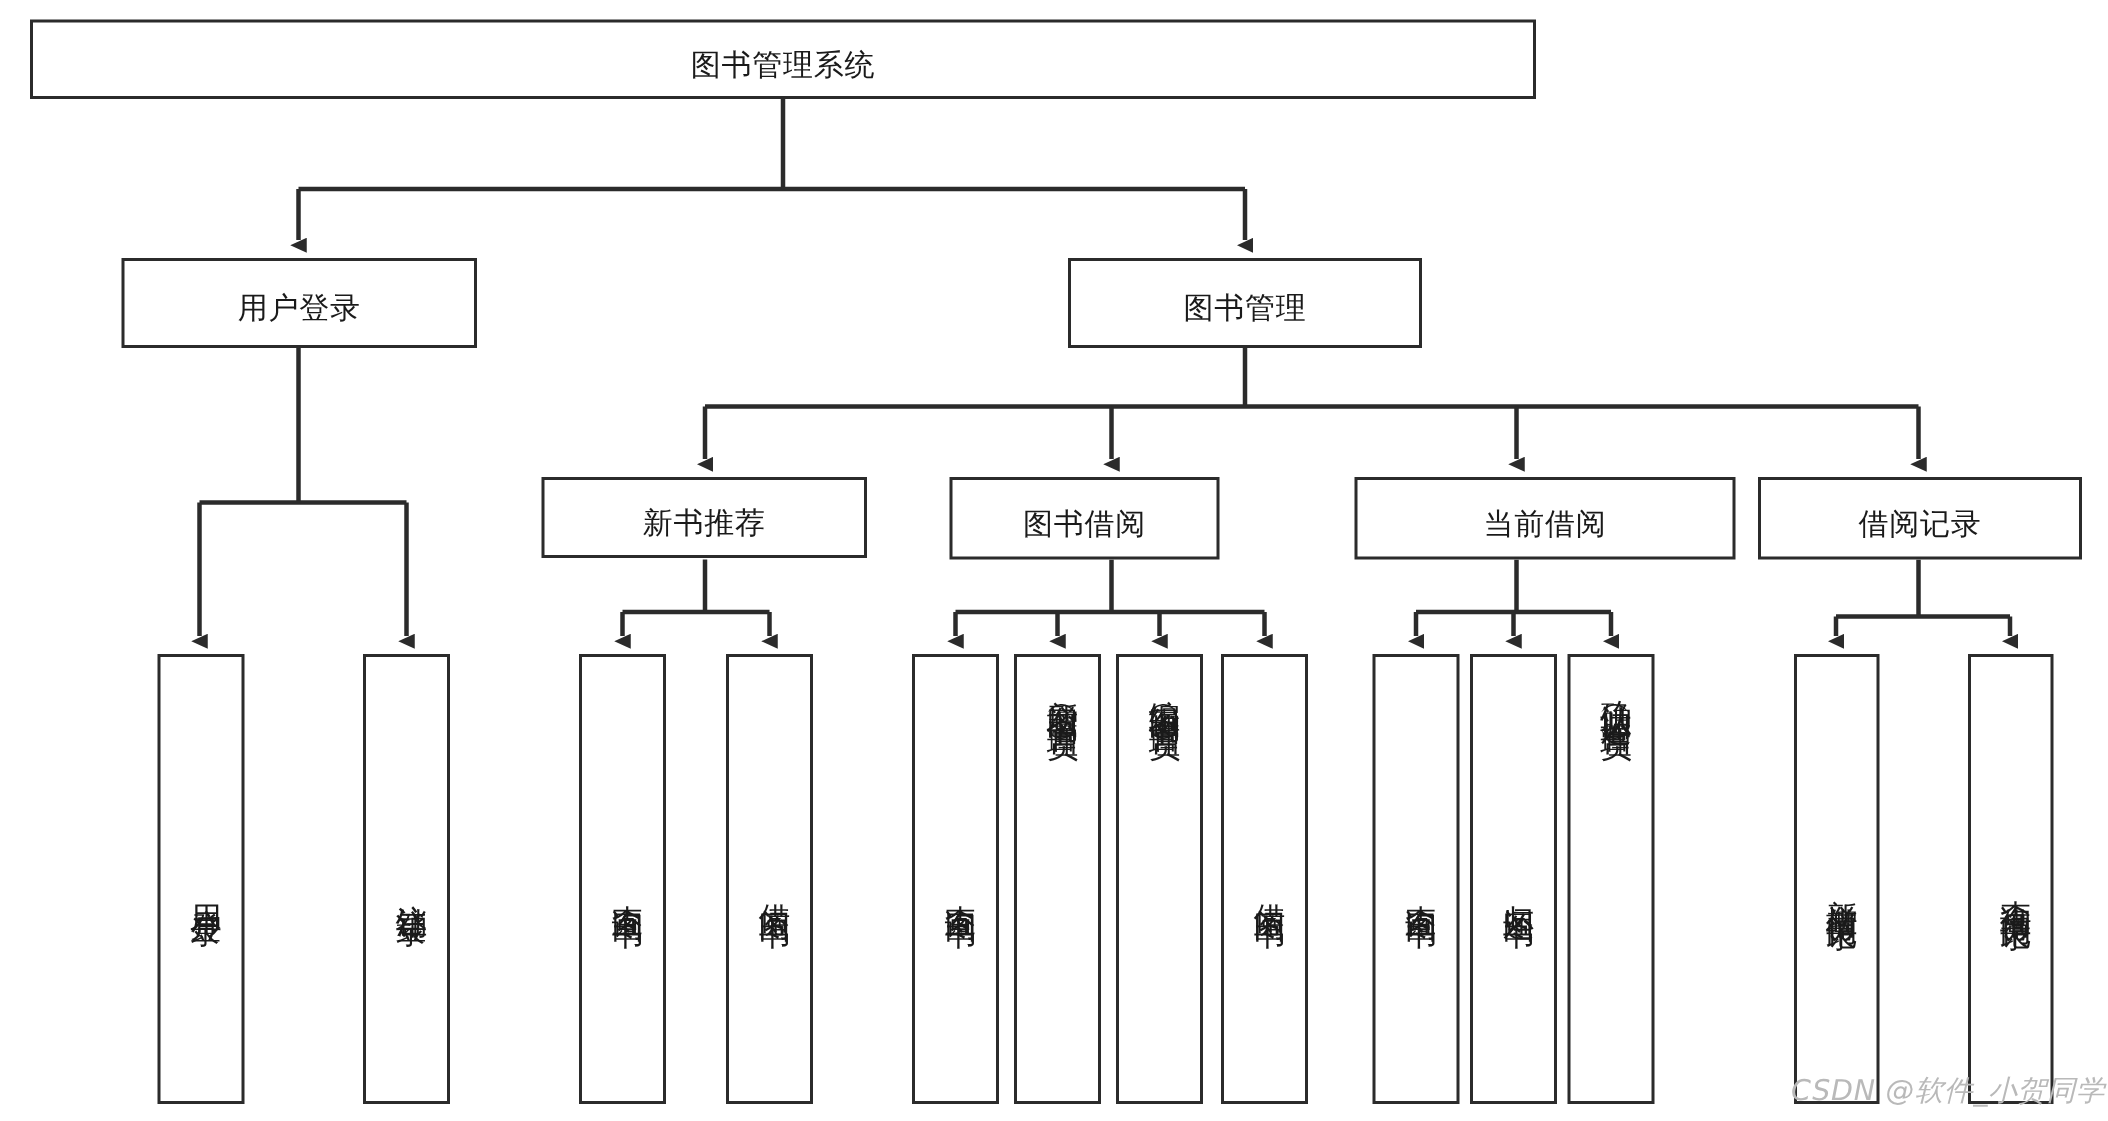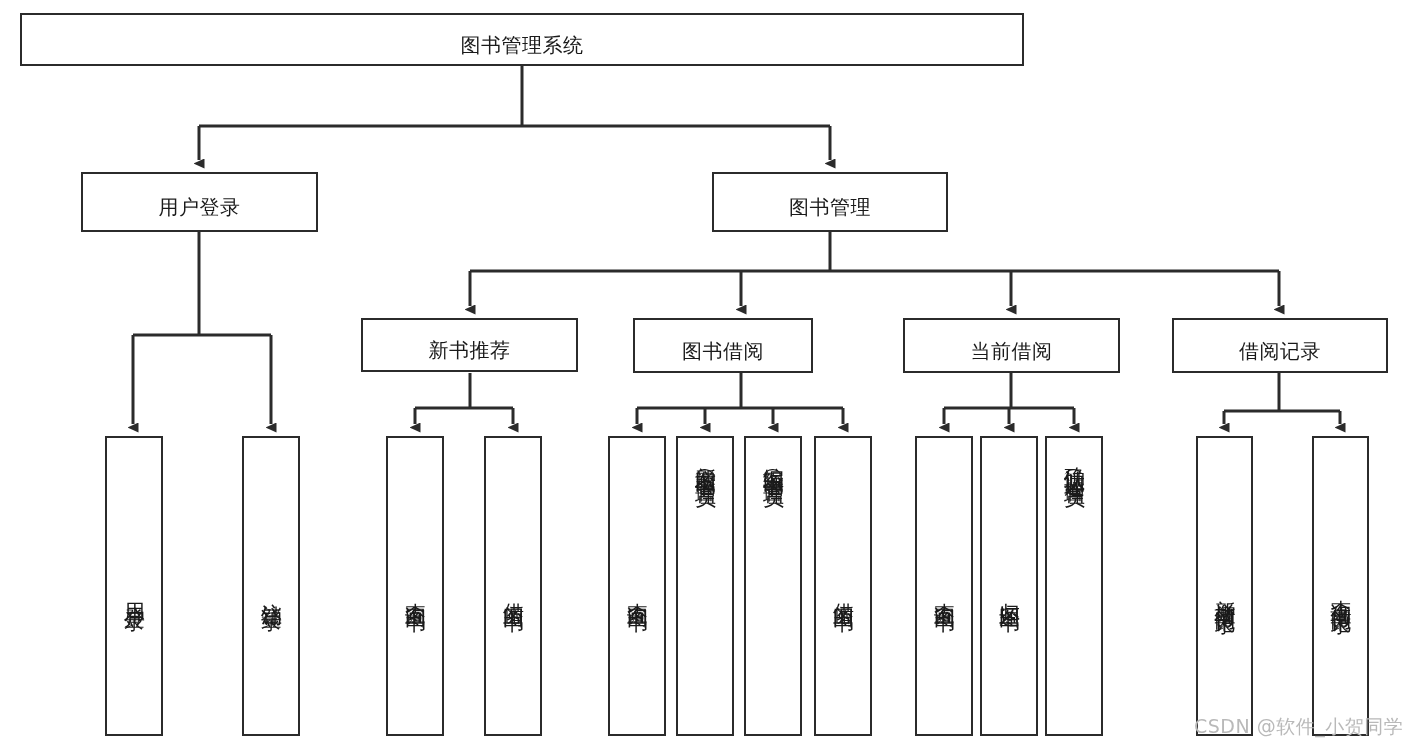--- a/index.html
+++ b/index.html
@@ -33,21 +33,21 @@
     position: absolute;
     box-sizing: border-box;
     background: #ffffff;
     border: 2.5px solid #2b2b2b;
     display: flex;
     align-items: center;
     justify-content: center;
     overflow: hidden;
   }
   .node-label {
-    font-family: Liberation Sans, sans-serif;
+    font-family: Liberation Mono, monospace;
     color: #1a1a1a;
     font-size: 20px;
     line-height: 1.18;
     letter-spacing: 0.5px;
     white-space: nowrap;
     text-align: center;
     margin-top: 12px;
   }
   .node-box.vertical {
     align-items: flex-start;
@@ -65,20 +65,21 @@
     align-items: center;
   }
   .watermark {
     position: absolute;
     font-family: "DejaVu Sans", sans-serif;
     font-size: 19px;
     color: #b9b9b9;
     white-space: nowrap;
     user-select: none;
     letter-spacing: 0.5px;
+    font-style: italic;
   }
 </style>
 </head>
 <body>
 
 <div id="diagram-root">
 
   <svg id="tree-svg" viewBox="0 0 1405 747" xmlns="http://www.w3.org/2000/svg">
     <defs>
       <marker id="arrow" markerWidth="10" markerHeight="11" refX="1.5" refY="5.5" orient="auto" markerUnits="userSpaceOnUse">
@@ -154,21 +155,21 @@
   <div class="node-box" style="left:712px; top:172px; width:236px; height:60px;">
     <span class="node-label">图书管理</span>
   </div>
 
   <div class="node-box" style="left:361px; top:318px; width:217px; height:54px;">
     <span class="node-label">新书推荐</span>
   </div>
   <div class="node-box" style="left:633px; top:318px; width:180px; height:55px;">
     <span class="node-label">图书借阅</span>
   </div>
-  <div class="node-box" style="left:903px; top:318px; width:217px; height:55px;">
+  <div class="node-box" style="left:903px; top:318px; width:254px; height:55px;">
     <span class="node-label">当前借阅</span>
   </div>
   <div class="node-box" style="left:1172px; top:318px; width:216px; height:55px;">
     <span class="node-label">借阅记录</span>
   </div>
 
   <div class="node-box vertical center-v" style="left:105px; top:436px; width:58px; height:300px;">
     <span class="node-label">用户登录</span>
   </div>
   <div class="node-box vertical center-v" style="left:242px; top:436px; width:58px; height:300px;">

